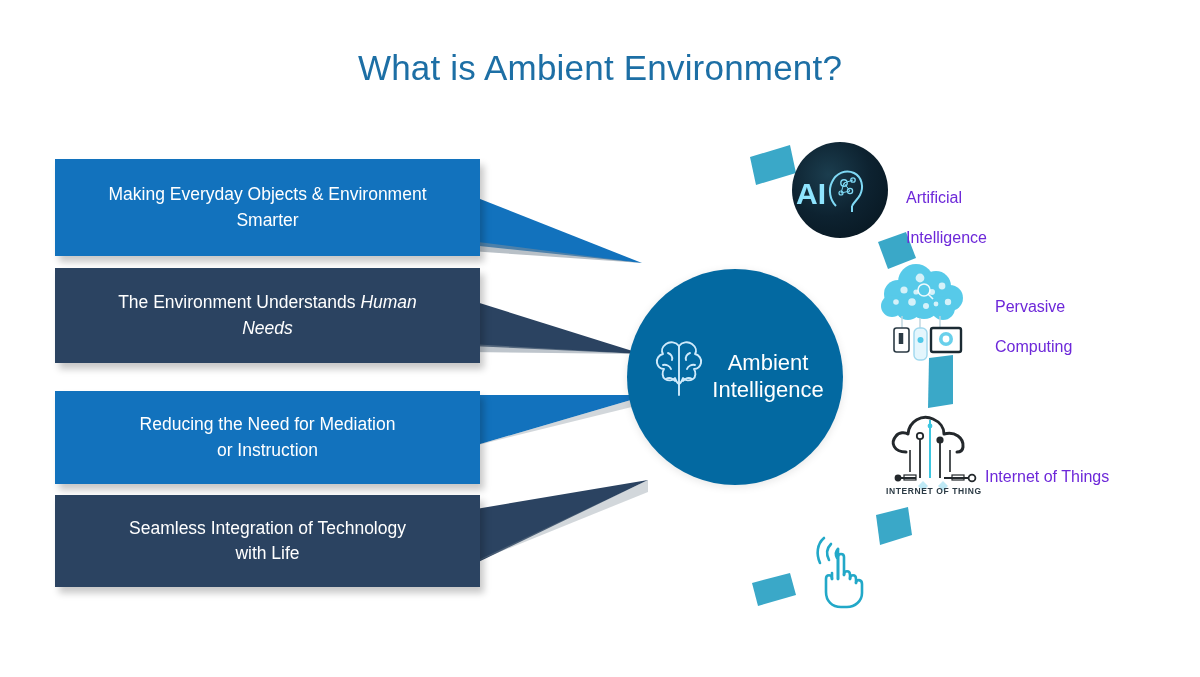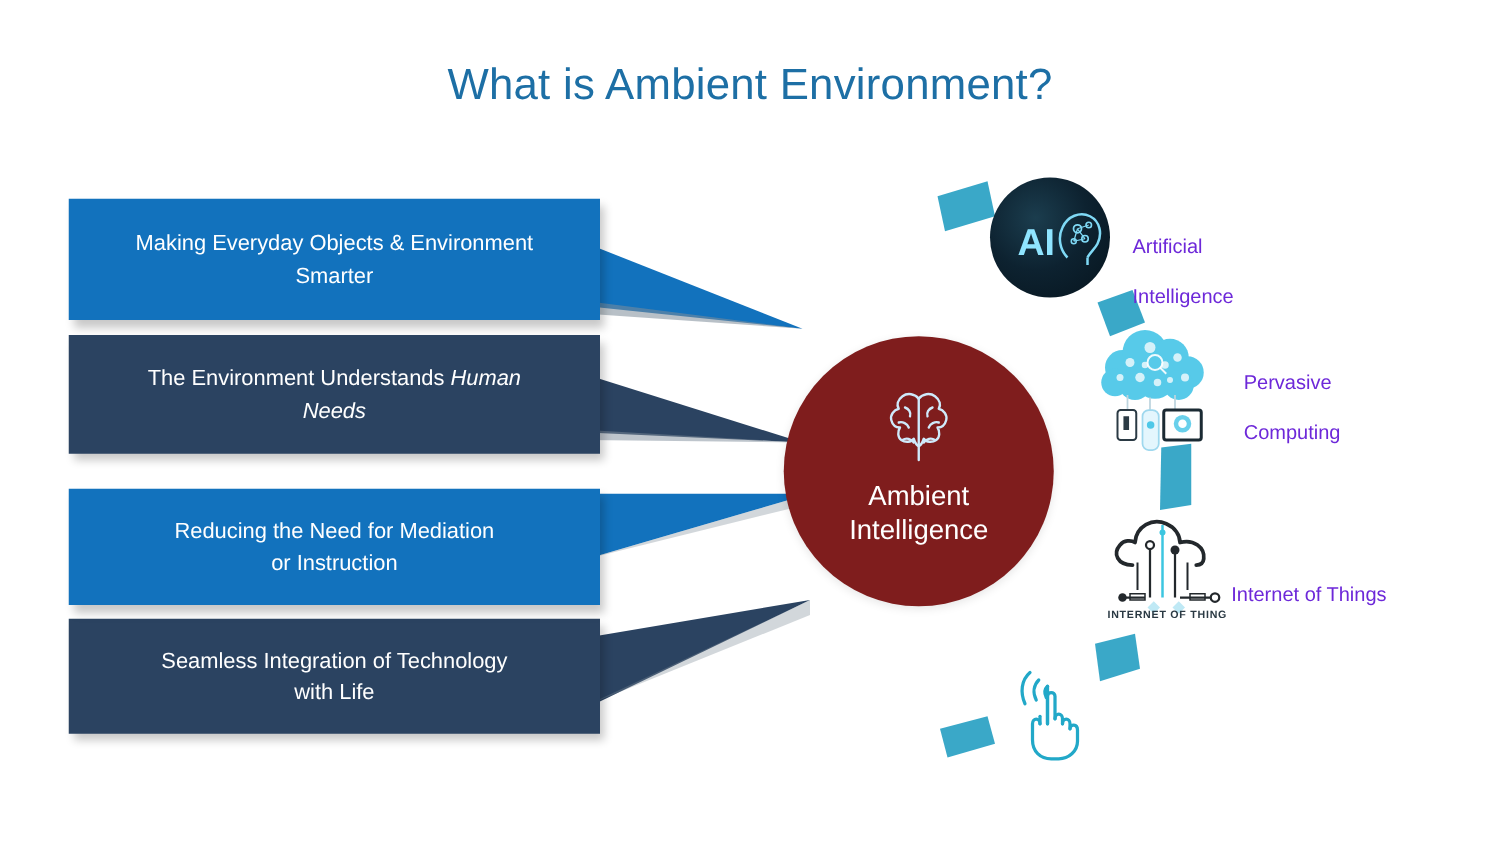--- a/index.html
+++ b/index.html
@@ -58,24 +58,24 @@
   }
 
   
   .center-circle {
     position: absolute;
     left: 627px;
     top: 269px;
     width: 216px;
     height: 216px;
     border-radius: 50%;
-    background: #7f1d1d;
+    background: #0369a1;
     z-index: 4;
     display: flex;
-    flex-direction: column;
+    flex-direction: row;
     align-items: center;
     justify-content: center;
     box-shadow: 0 2px 8px rgba(0,0,0,0.10);
   }
   .center-circle .brain {
     margin-top: -6px;
     margin-bottom: 10px;
   }
   .center-label {
     color: #ffffff;
@@ -99,21 +99,21 @@
   }
 
   .ai-badge {
     position: absolute;
     width: 96px;
     height: 96px;
     border-radius: 50%;
     background: radial-gradient(circle at 38% 34%, #1b3d4e 0%, #0d2230 48%, #06141d 100%);
     display: flex;
     align-items: center;
-    justify-content: flex-end;
+    justify-content: flex-start;
     z-index: 4;
   }
 
   .iot-caption {
     position: absolute;
     font-size: 8.5px;
     font-weight: bold;
     letter-spacing: 0.6px;
     color: #2b3a44;
     z-index: 5;

